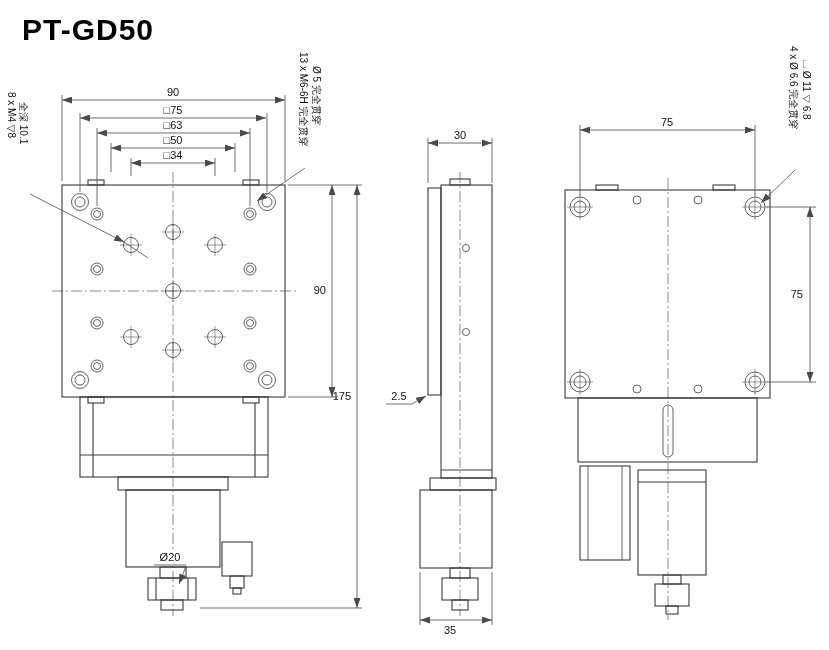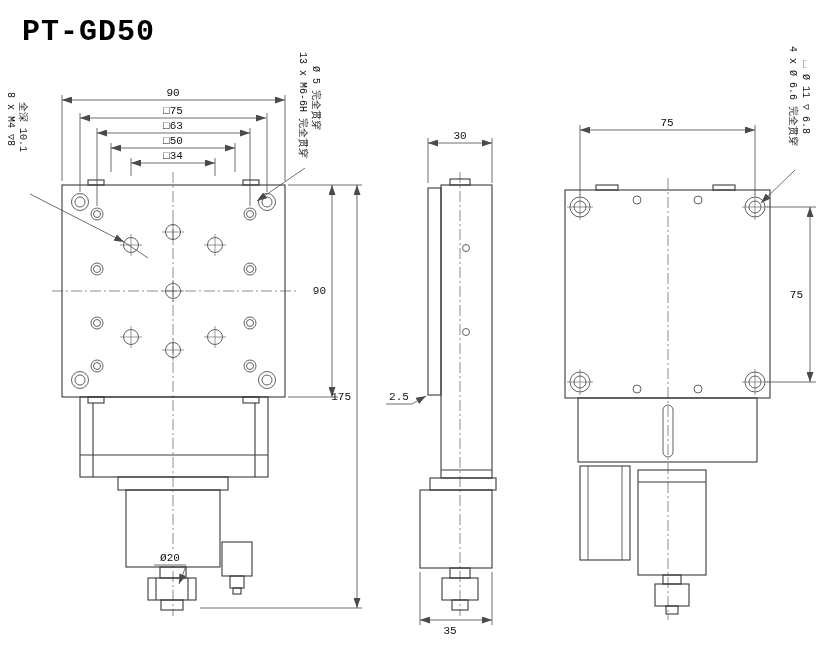--- a/index.html
+++ b/index.html
@@ -1,17 +1,17 @@
 <!DOCTYPE html>
 <html><head>
 <meta charset="utf-8">
 <style>
   html,body{margin:0;padding:0;background:#ffffff;}
   .stage{position:relative;width:829px;height:650px;background:#fff;overflow:hidden;
-         font-family:Liberation Mono, monospace;}
+         font-family:Liberation Sans, sans-serif;}
   svg{display:block;}
   .obj{fill:none;stroke:#3a3a3a;stroke-width:1.1;}
   .obj2{fill:none;stroke:#3a3a3a;stroke-width:0.8;}
   .thin{fill:none;stroke:#555;stroke-width:0.6;}
   .cl{fill:none;stroke:#5a5a5a;stroke-width:0.7;stroke-dasharray:11 3 2 3;}
   .dim{fill:none;stroke:#4a4a4a;stroke-width:0.8;}
   .ldr{fill:none;stroke:#4a4a4a;stroke-width:0.8;}
   .txt{font-size:11px;fill:#111;}
   .note{font-size:10px;fill:#111;}
   .ttl{font-size:30px;font-weight:bold;fill:#000;letter-spacing:1px;}

